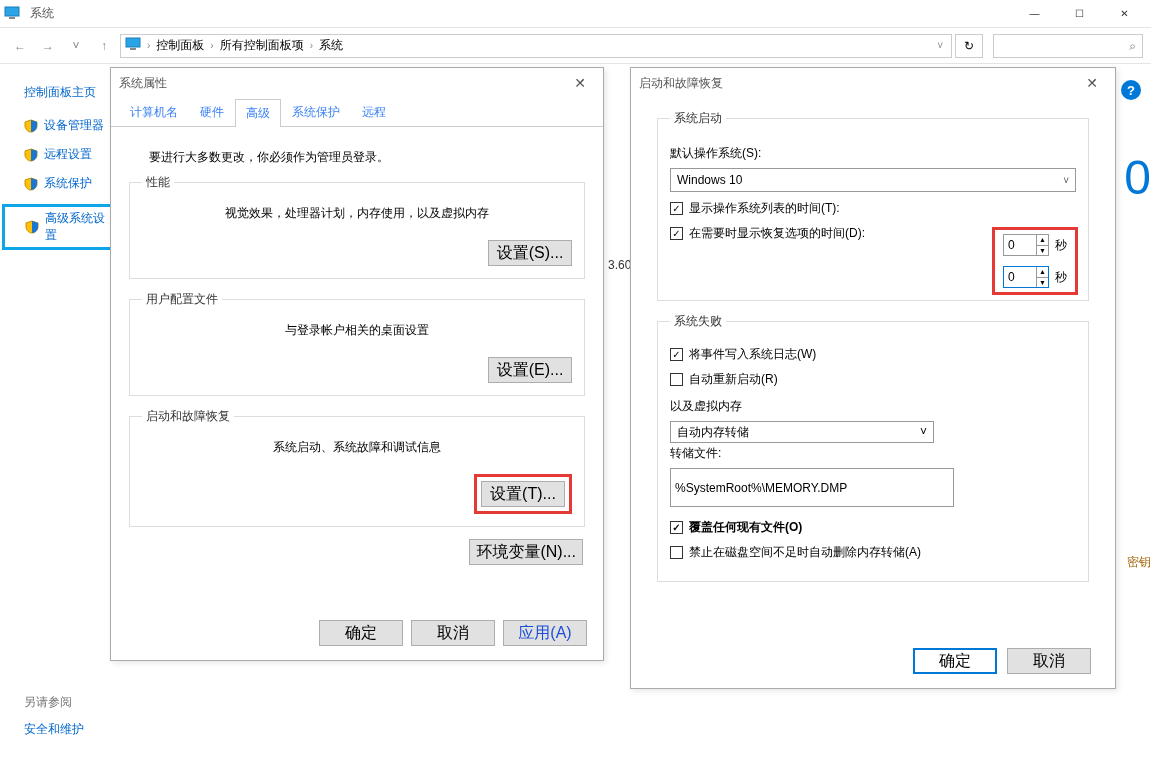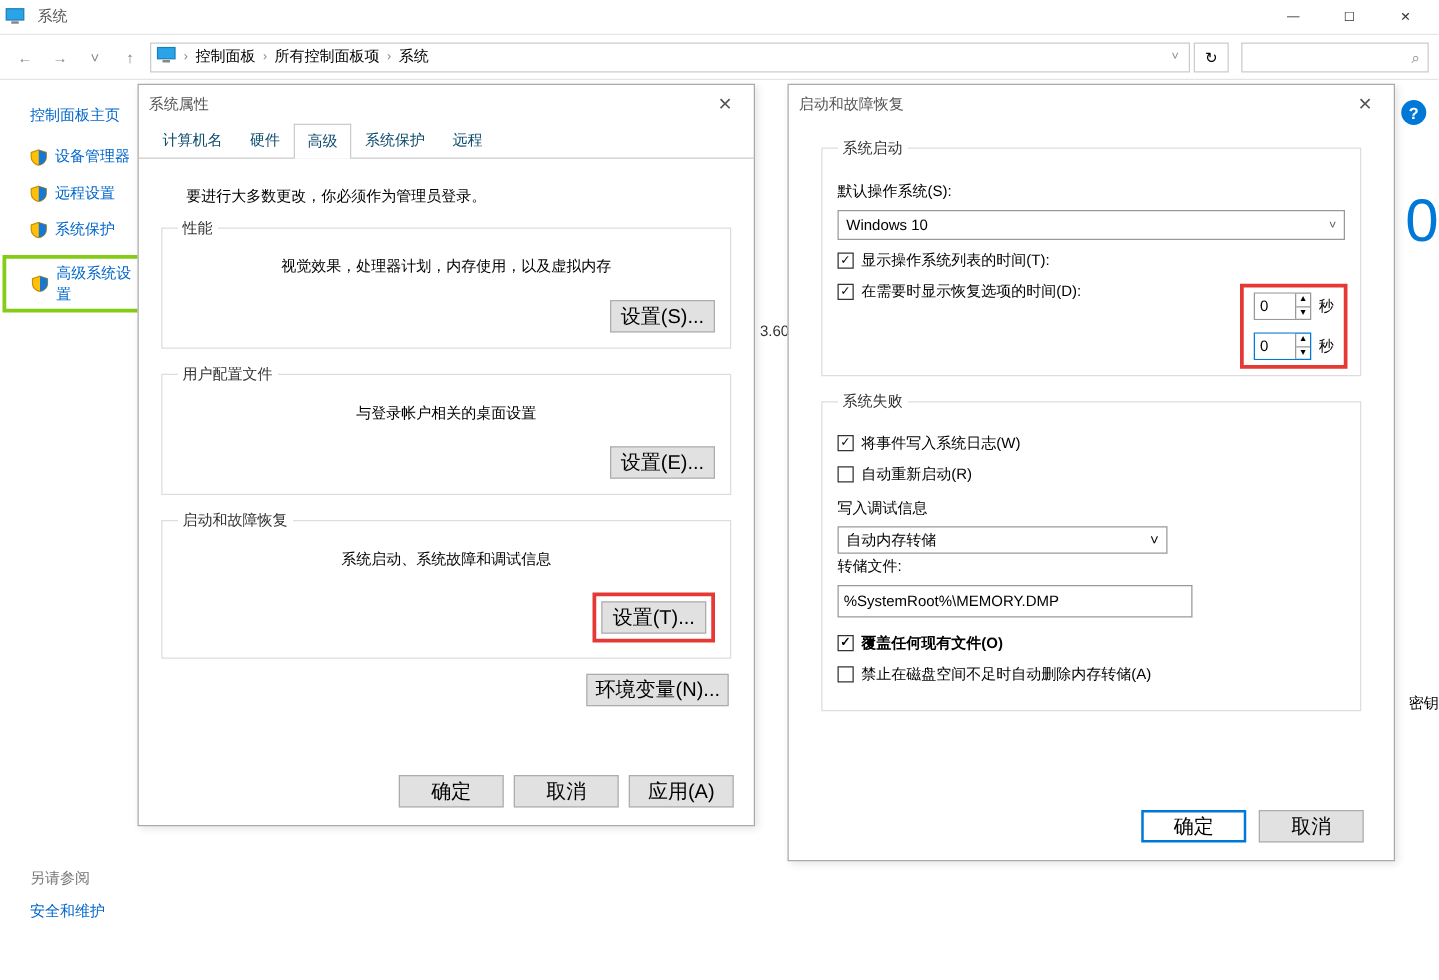--- a/index.html
+++ b/index.html
@@ -53,21 +53,21 @@
     position: absolute;
     left: 0;
     top: 66px;
     width: 115px;
     padding: 18px 0 0 24px;
   }
   .sidebar a { display:flex; align-items:center; gap:6px; color:#0066cc; text-decoration:none; margin-bottom: 12px; cursor:pointer; font-size:12px;}
   .sidebar a.homepage { color:#0066cc; margin-bottom:16px;}
   .shield-icon { width:14px; height:14px; }
   .red-highlight-side {
-    border: 3px solid #84cc16;
+    border: 3px solid #0ea5e9;
     padding: 3px 2px 3px 0;
     margin-left: -22px;
     padding-left: 20px;
     margin-bottom:12px;
   }
   .red-highlight-side a { margin-bottom:0;}
   .sidebar .bottom { position: absolute; top: 628px; left:24px;}
   
   .dlg-sysprops {
     position: absolute;
@@ -83,32 +83,32 @@
     height: 30px;
     display:flex;
     align-items:center;
     padding: 0 8px;
     color:#555;
     justify-content:center;
   }
   .dlg-title .spacer{flex:1;}
   .dlg-close { width:30px; text-align:center; color:#555; font-size:14px;}
   .tabs { display:flex; border-bottom:1px solid #ccc; padding-left:8px;}
-  .tab { padding: 5px 10px; border:1px solid transparent; border-bottom:none; margin-right:0; cursor:pointer; color:#0c4a6e;}
+  .tab { padding: 5px 10px; border:1px solid transparent; border-bottom:none; margin-right:0; cursor:pointer; color:#3b82f6;}
   .tab.active { border-color:#ccc; background:#fff; position:relative; top:1px;}
   .dlg-body { padding: 14px 18px; }
   .dlg-body .intro { margin: 8px 0 8px 20px;}
   fieldset { border:1px solid #ddd; margin:0 0 12px 0; padding: 8px 12px 12px 12px;}
   legend { color:#333; padding:0 4px;}
   .fieldset-row { margin: 6px 14px; text-align: center;}
   .btn { min-width:84px; height:26px; border:1px solid #adadad; background:#e1e1e1; cursor:pointer; font-size:16px;}
   .btn-row { text-align:right; margin-top:18px;}
   .red-highlight-btn { border:3px solid #e53935; display:inline-block; padding:4px;}
   .dlg-footer { position:absolute; bottom:14px; right:16px; display:flex; gap:8px;}
-  .btn.disabled { color:#000000;}
+  .btn.disabled { color:#1d4ed8;}
   
   .dlg-startup {
     position: absolute;
     left: 630px;
     top: 67px;
     width: 486px;
     height: 622px;
     background:#fff;
     border:1px solid #aaa;
     box-shadow: 2px 2px 6px rgba(0,0,0,0.1);
@@ -121,28 +121,28 @@
   .chk { width:13px; height:13px; border:1px solid #333; display:inline-flex; align-items:center; justify-content:center; font-size:10px; line-height:1; background:#fff;}
   .chk.checked::after { content:"✓"; color:#000;}
   .spinner-block { display:flex; align-items:center; gap:6px;}
   .spinner { width:46px; height:22px; border:1px solid #999; display:flex;}
   .spinner input { border:none; width:32px; padding:0 4px; font-size:12px; outline:none;}
   .spinner .arrows { width:14px; display:flex; flex-direction:column; border-left:1px solid #999;}
   .spinner .arrows div { flex:1; font-size:7px; display:flex; align-items:center; justify-content:center; border-bottom:1px solid #999;}
   .spinner .arrows div:last-child{border-bottom:none;}
   .spinner.focused { border-color:#0078d7;}
   .red-spin-group { border:3px solid #e53935; padding:4px 8px; position:absolute; }
-  .dump-input { width:284px; height:26px; border:1px solid #999; padding:0 4px; display:flex; align-items:center; background:#fff;}
+  .dump-input { width:284px; height:39px; border:1px solid #999; padding:0 4px; display:flex; align-items:center; background:#fff;}
   .select-mid { width:264px; height:22px; border:1px solid #999; padding:0 6px; display:flex; align-items:center; justify-content:space-between; background:#fff;}
   .dlg-startup-footer { position:absolute; bottom:14px; right:24px; display:flex; gap:10px;}
   .btn.primary { border:2px solid #0078d7; background:#fff;}
   .help-icon { position:absolute; right:10px; top:80px; width:20px; height:20px; border-radius:50%; background:#0078d7; color:#fff; display:flex; align-items:center; justify-content:center; font-size:13px; font-weight:bold;}
   .bg-cpu { position:absolute; left:608px; top:258px; color:#333; font-size:12px;}
   .bg-zero { position:absolute; right:0; top:150px; color:#0078d7; font-size:48px; font-weight:300;}
-  .bg-key { position:absolute; right:0; top:554px; color:#000000; font-size:12px;}
+  .bg-key { position:absolute; right:0; top:554px; color:#a16207; font-size:12px;}
   .env-row { text-align:right; margin: 10px 2px 0 0;}
   .monitor-svg { display:block;}
 </style>
 </head>
 <body>
 
 <div class="main-titlebar">
   <span class="icon-wrap">
     <svg class="monitor-svg" width="16" height="14">
         <rect x="1" y="1" width="14" height="9" fill="#2aa4e6" stroke="#1a7fb8"></rect>
@@ -319,21 +319,21 @@
     <fieldset>
       <legend>系统失败</legend>
       <div class="chk-row">
         <span class="chk checked"></span>
         <span>将事件写入系统日志(W)</span>
       </div>
       <div class="chk-row">
         <span class="chk"></span>
         <span>自动重新启动(R)</span>
       </div>
-      <div class="grp-label">写入调试信息</div>
+      <div class="grp-label">以及虚拟内存</div>
       <div class="select-mid">
         <span>自动内存转储</span>
         <span class="arrow">˅</span>
       </div>
       <div class="grp-label" style="margin-top:2px;">转储文件:</div>
       <div class="dump-input">
         <span>%SystemRoot%\MEMORY.DMP</span>
       </div>
       <div class="chk-row" style="margin-top:12px;font-weight:bold;">
         <span class="chk checked"></span>

